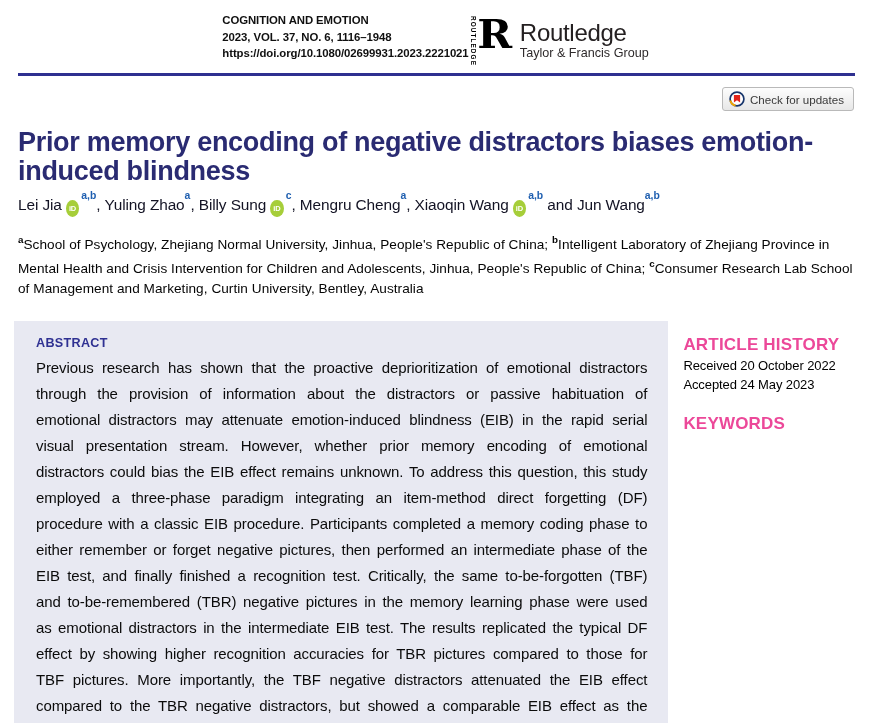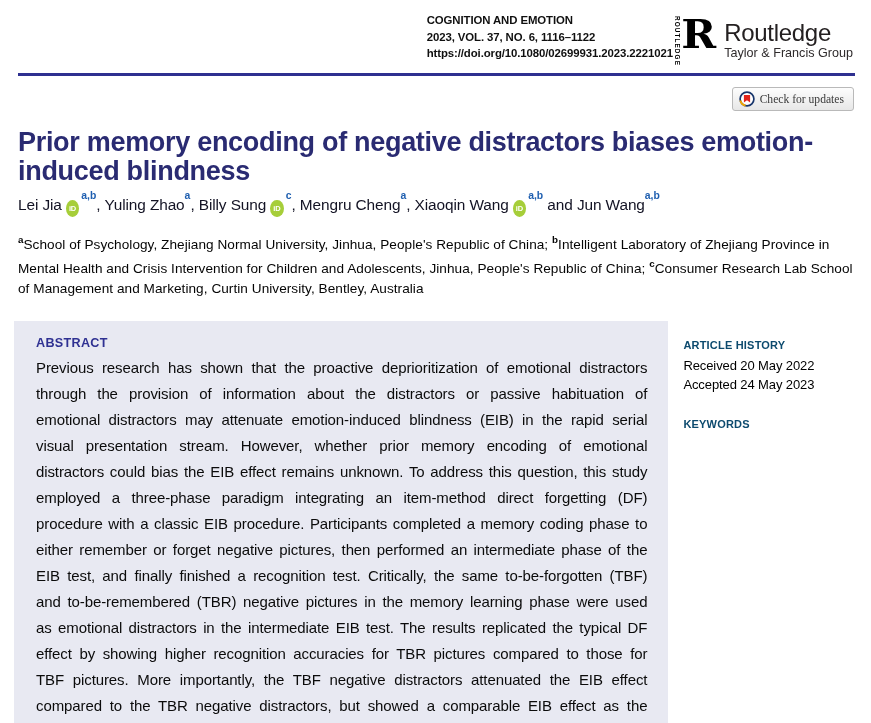--- a/index.html
+++ b/index.html
@@ -4,21 +4,21 @@
 <style>
   html,body{margin:0;padding:0;}
   body{
     width:871px;height:723px;overflow:hidden;background:#ffffff;
     font-family:"Liberation Sans",sans-serif;color:#000;
     -webkit-font-smoothing:antialiased;
   }
   .page{padding:12px 16px 0 18px;box-sizing:border-box;}
 
   
-  .hdr{display:flex;justify-content:flex-end;align-items:flex-start;}
+  .hdr{display:flex;justify-content:center;align-items:flex-start;}
   .pub-info{font-size:11.4px;line-height:16.5px;font-weight:700;letter-spacing:-0.1px;color:#101010;}
   .pub-info .doi{color:#101010;text-decoration:none;display:block;font-weight:700;}
   .logo{display:flex;align-items:center;margin-top:1px;margin-right:2px;}
   .logo-mark{display:flex;align-items:stretch;}
   .logo-vert{
     writing-mode:vertical-rl;font-size:6.4px;font-weight:700;letter-spacing:1.1px;
     color:#000;line-height:8px;margin-right:1px;padding-top:3px;
   }
   .logo-r{
     font-family:"DejaVu Serif",serif;font-weight:700;font-size:40px;line-height:42px;
@@ -27,21 +27,21 @@
   .logo-text{margin-left:9px;}
   .logo-name{font-size:24px;line-height:26px;color:#242021;letter-spacing:-0.3px;}
   .logo-group{font-size:12.6px;color:#2e2a2b;margin-top:0;}
 
   .rule{height:3px;background:#2e3090;margin-top:7px;}
 
   
   .update-row{display:flex;justify-content:flex-end;margin-top:11px;margin-right:1px;}
   .update-btn{
     display:inline-flex;align-items:center;gap:5px;
-    font-family:Liberation Serif, serif;font-size:11.6px;color:#3a3a3a;
+    font-family:Liberation Sans, sans-serif;font-size:11.6px;color:#3a3a3a;
     background:linear-gradient(#fdfdfd,#e7e7e7);
     border:1px solid #b9b9b9;border-radius:3px;padding:3px 9px 3px 6px;cursor:pointer;
   }
   .crossmark{width:16px;height:16px;display:block;}
 
   
   h1{
     margin:17px 0 0;max-width:846px;
     font-size:27px;line-height:28.6px;font-weight:700;letter-spacing:-0.3px;color:#2a2b72;
   }
@@ -65,32 +65,32 @@
     padding:15px 21px 16px 22px;
   }
   .abstract-box h2{
     margin:0;font-size:12.6px;font-weight:700;letter-spacing:0.3px;color:#2f3192;
   }
   .abstract-box .abs{
     margin:5px 0 0;font-size:15px;line-height:26px;text-align:justify;
     word-spacing:1.2px;letter-spacing:-0.1px;color:#0b0b0b;
   }
   .side{width:176px;padding-top:15px;font-size:13px;line-height:18.2px;color:#000;letter-spacing:-0.1px;}
-  .side h3{margin:0 0 3px;font-size:11px;font-weight:700;letter-spacing:0.2px;color:#0c4a6e;}
+  .side h3{margin:0 0 3px;font-size:17px;font-weight:700;letter-spacing:0.2px;color:#ec4899;}
   .side .kw-h{margin-top:21px;}
 </style>
 </head>
 <body>
 
 <div class="page">
 
   <header class="hdr">
     <div class="pub-info">
       <div>COGNITION AND EMOTION</div>
-      <div>2023, VOL. 37, NO. 6, 1116–1122</div>
+      <div>2023, VOL. 37, NO. 6, 1116–1948</div>
       <a href="#" class="doi">https://doi.org/10.1080/02699931.2023.2221021</a>
     </div>
     <div class="logo">
       <div class="logo-mark">
         <span class="logo-vert">ROUTLEDGE</span>
         <span class="logo-r">R</span>
       </div>
       <div class="logo-text">
         <div class="logo-name">Routledge</div>
         <div class="logo-group">Taylor &amp; Francis Group</div>
@@ -117,19 +117,19 @@
 
   <p class="affil"><sup>a</sup><span>School of Psychology, Zhejiang Normal University, Jinhua, People's Republic of China; </span><sup>b</sup><span>Intelligent Laboratory of Zhejiang Province in Mental Health and Crisis Intervention for Children and Adolescents, Jinhua, People's Republic of China; </span><sup>c</sup><span>Consumer Research Lab School of Management and Marketing, Curtin University, Bentley, Australia</span></p>
 
   <div class="main">
     <section class="abstract-box">
       <h2>ABSTRACT</h2>
       <p class="abs">Previous research has shown that the proactive deprioritization of emotional distractors through the provision of information about the distractors or passive habituation of emotional distractors may attenuate emotion-induced blindness (EIB) in the rapid serial visual presentation stream. However, whether prior memory encoding of emotional distractors could bias the EIB effect remains unknown. To address this question, this study employed a three-phase paradigm integrating an item-method direct forgetting (DF) procedure with a classic EIB procedure. Participants completed a memory coding phase to either remember or forget negative pictures, then performed an intermediate phase of the EIB test, and finally finished a recognition test. Critically, the same to-be-forgotten (TBF) and to-be-remembered (TBR) negative pictures in the memory learning phase were used as emotional distractors in the intermediate EIB test. The results replicated the typical DF effect by showing higher recognition accuracies for TBR pictures compared to those for TBF pictures. More importantly, the TBF negative distractors attenuated the EIB effect compared to the TBR negative distractors, but showed a comparable EIB effect as the novel negative distractors. These findings indicate that prior memory encoding manipulations of negative distractors could bias subsequent EIB effects, providing an important approach to modulate the EIB effect.</p>
     </section>
     <aside class="side">
       <h3>ARTICLE HISTORY</h3>
-      <div>Received 20 May 2022</div>
+      <div>Received 20 October 2022</div>
       <div>Accepted 24 May 2023</div>
       <h3 class="kw-h">KEYWORDS</h3>
     </aside>
   </div>
 
 </div>
 
 </body></html>

